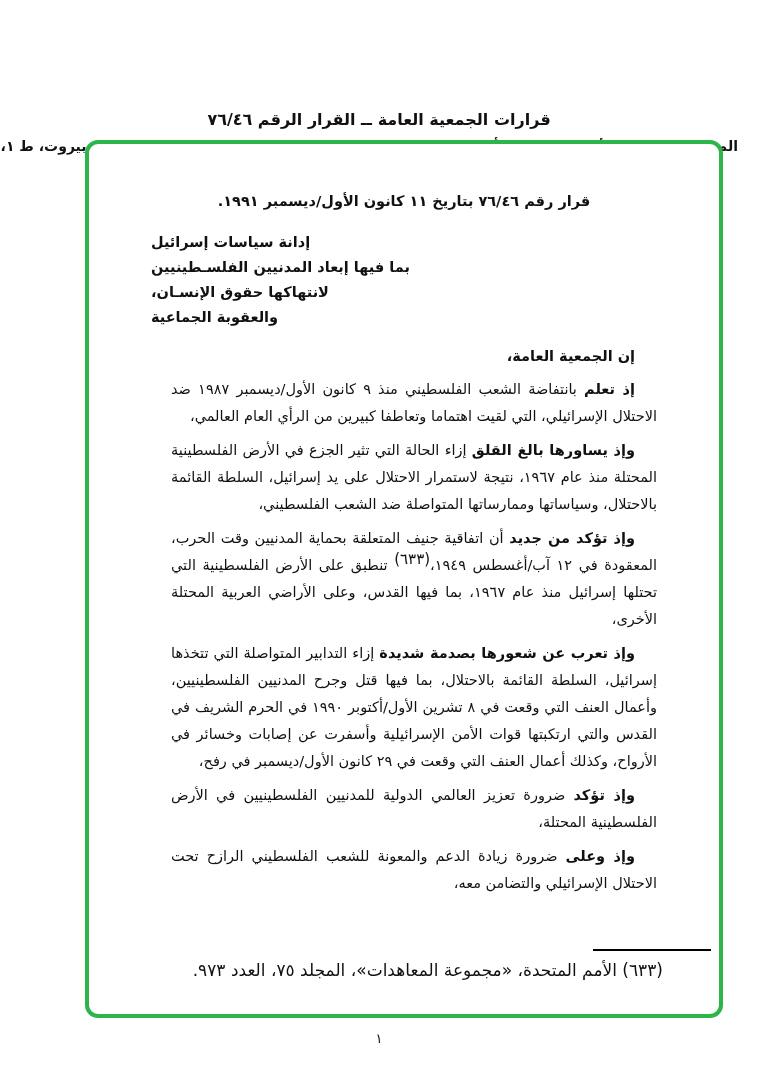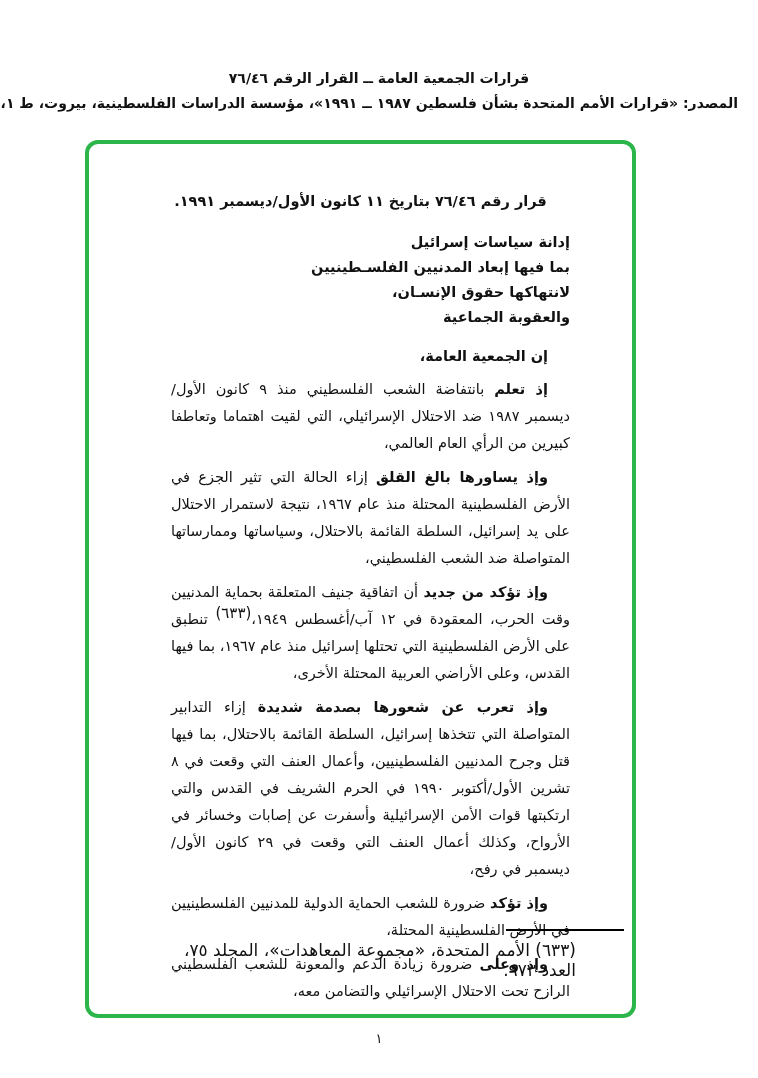--- a/index.html
+++ b/index.html
@@ -12,55 +12,56 @@
   }
 
   
   .page-header {
     position: absolute;
     top: 70px; left: 20px; right: 20px;
     text-align: center;
     direction: rtl;
   }
   .header-title {
-    font-size: 14px;
+    font-size: 16px;
     font-weight: bold;
+    margin-top: 40px;
   }
   .header-source {
     font-size: 14px;
     font-weight: bold;
     margin-top: 9px;
     white-space: nowrap;
   }
 
   
   .frame {
     position: absolute;
     left: 85px; top: 140px;
-    width: 551px; height: 878px;
+    width: 638px; height: 878px;
     border: 4px solid var(--frame-border, #2bb54a);
     border-radius: 13px;
     background: #fff;
   }
   .doc {
     position: absolute;
     inset: 0;
     padding: 44px 62px 130px 62px;
     direction: rtl;
     font-size: 14.5px;
     line-height: 27px;
   }
 
   .doc-title {
     text-align: center;
     font-weight: bold;
     margin-bottom: 15px;
   }
   .doc-heading {
-    text-align: right;
+    text-align: left;
     font-weight: bold;
     line-height: 25px;
     margin-bottom: 13px;
   }
   .intro {
     font-weight: bold;
     text-indent: 22px;
     margin-bottom: 6px;
   }
   .para {
@@ -126,21 +127,21 @@
       <p class="intro">إن الجمعية العامة،</p>
 
       <p class="para"><span class="lead">إذ تعلم</span><span> بانتفاضة الشعب الفلسطيني منذ ٩ كانون الأول/ديسمبر ١٩٨٧ ضد الاحتلال الإسرائيلي، التي لقيت اهتماما وتعاطفا كبيرين من الرأي العام العالمي،</span></p>
 
       <p class="para"><span class="lead">وإذ يساورها بالغ القلق</span><span> إزاء الحالة التي تثير الجزع في الأرض الفلسطينية المحتلة منذ عام ١٩٦٧، نتيجة لاستمرار الاحتلال على يد إسرائيل، السلطة القائمة بالاحتلال، وسياساتها وممارساتها المتواصلة ضد الشعب الفلسطيني،</span></p>
 
       <p class="para"><span class="lead">وإذ تؤكد من جديد</span><span> أن اتفاقية جنيف المتعلقة بحماية المدنيين وقت الحرب، المعقودة في ١٢ آب/أغسطس ١٩٤٩،</span><sup class="fn-ref">(٦٣٣)</sup><span> تنطبق على الأرض الفلسطينية التي تحتلها إسرائيل منذ عام ١٩٦٧، بما فيها القدس، وعلى الأراضي العربية المحتلة الأخرى،</span></p>
 
       <p class="para"><span class="lead">وإذ تعرب عن شعورها بصدمة شديدة</span><span> إزاء التدابير المتواصلة التي تتخذها إسرائيل، السلطة القائمة بالاحتلال، بما فيها قتل وجرح المدنيين الفلسطينيين، وأعمال العنف التي وقعت في ٨ تشرين الأول/أكتوبر ١٩٩٠ في الحرم الشريف في القدس والتي ارتكبتها قوات الأمن الإسرائيلية وأسفرت عن إصابات وخسائر في الأرواح، وكذلك أعمال العنف التي وقعت في ٢٩ كانون الأول/ديسمبر في رفح،</span></p>
 
-      <p class="para"><span class="lead">وإذ تؤكد</span><span> ضرورة للشعب الحماية الدولية للمدنيين الفلسطينيين في الأرض الفلسطينية المحتلة،</span></p>
+      <p class="para"><span class="lead">وإذ تؤكد</span><span> ضرورة تعزيز العالمي الدولية للمدنيين الفلسطينيين في الأرض الفلسطينية المحتلة،</span></p>
 
       <p class="para"><span class="lead">وإذ وعلى</span><span> ضرورة زيادة الدعم والمعونة للشعب الفلسطيني الرازح تحت الاحتلال الإسرائيلي والتضامن معه،</span></p>
 
     </div>
 
     <div class="footnote-block">
       <div class="footnote-rule"></div>
       <div class="footnote-text">(٦٣٣) الأمم المتحدة، «مجموعة المعاهدات»، المجلد ٧٥، العدد ٩٧٣.</div>
     </div>
   </div>

